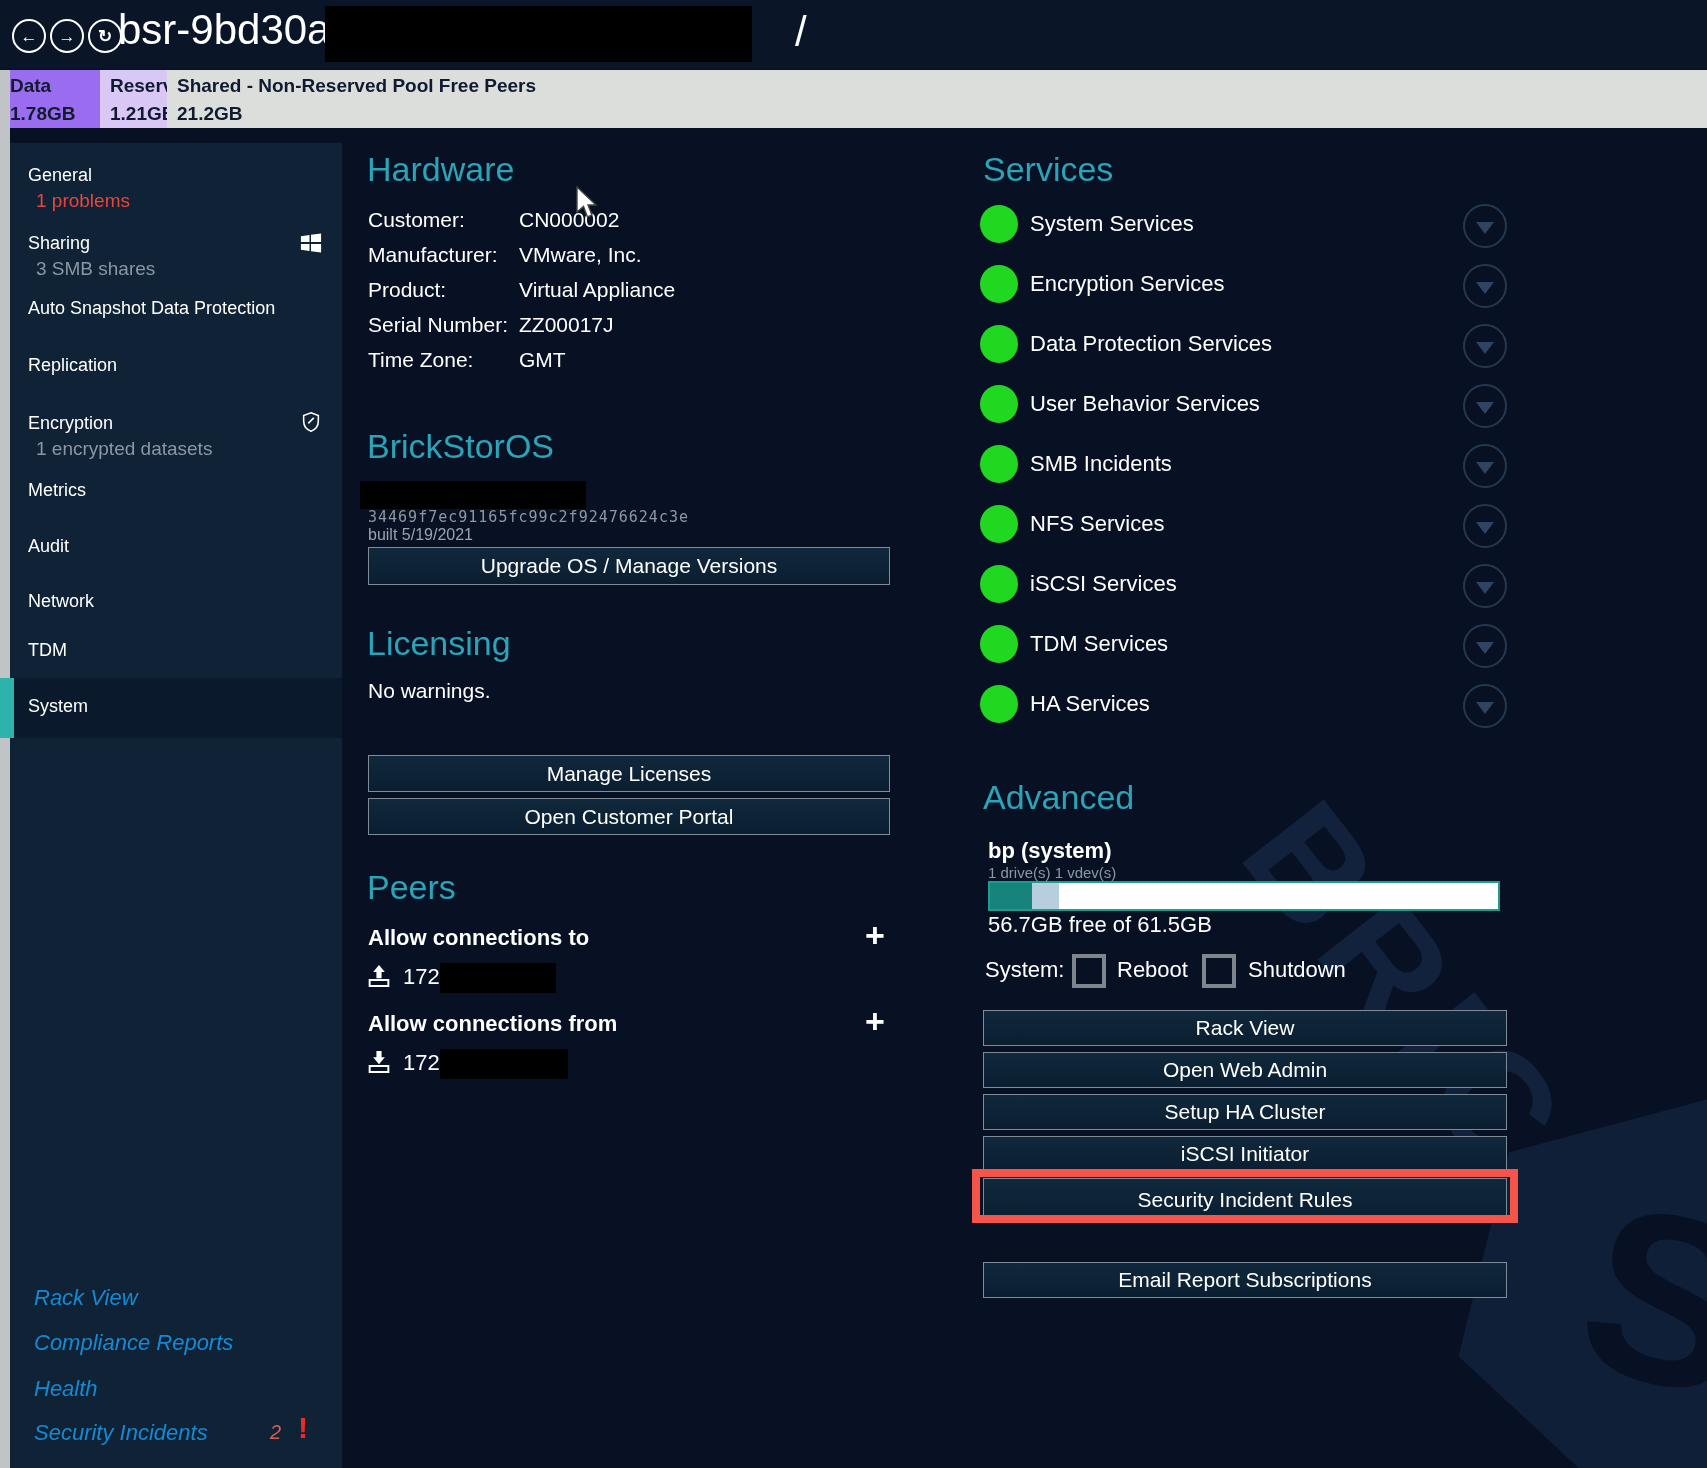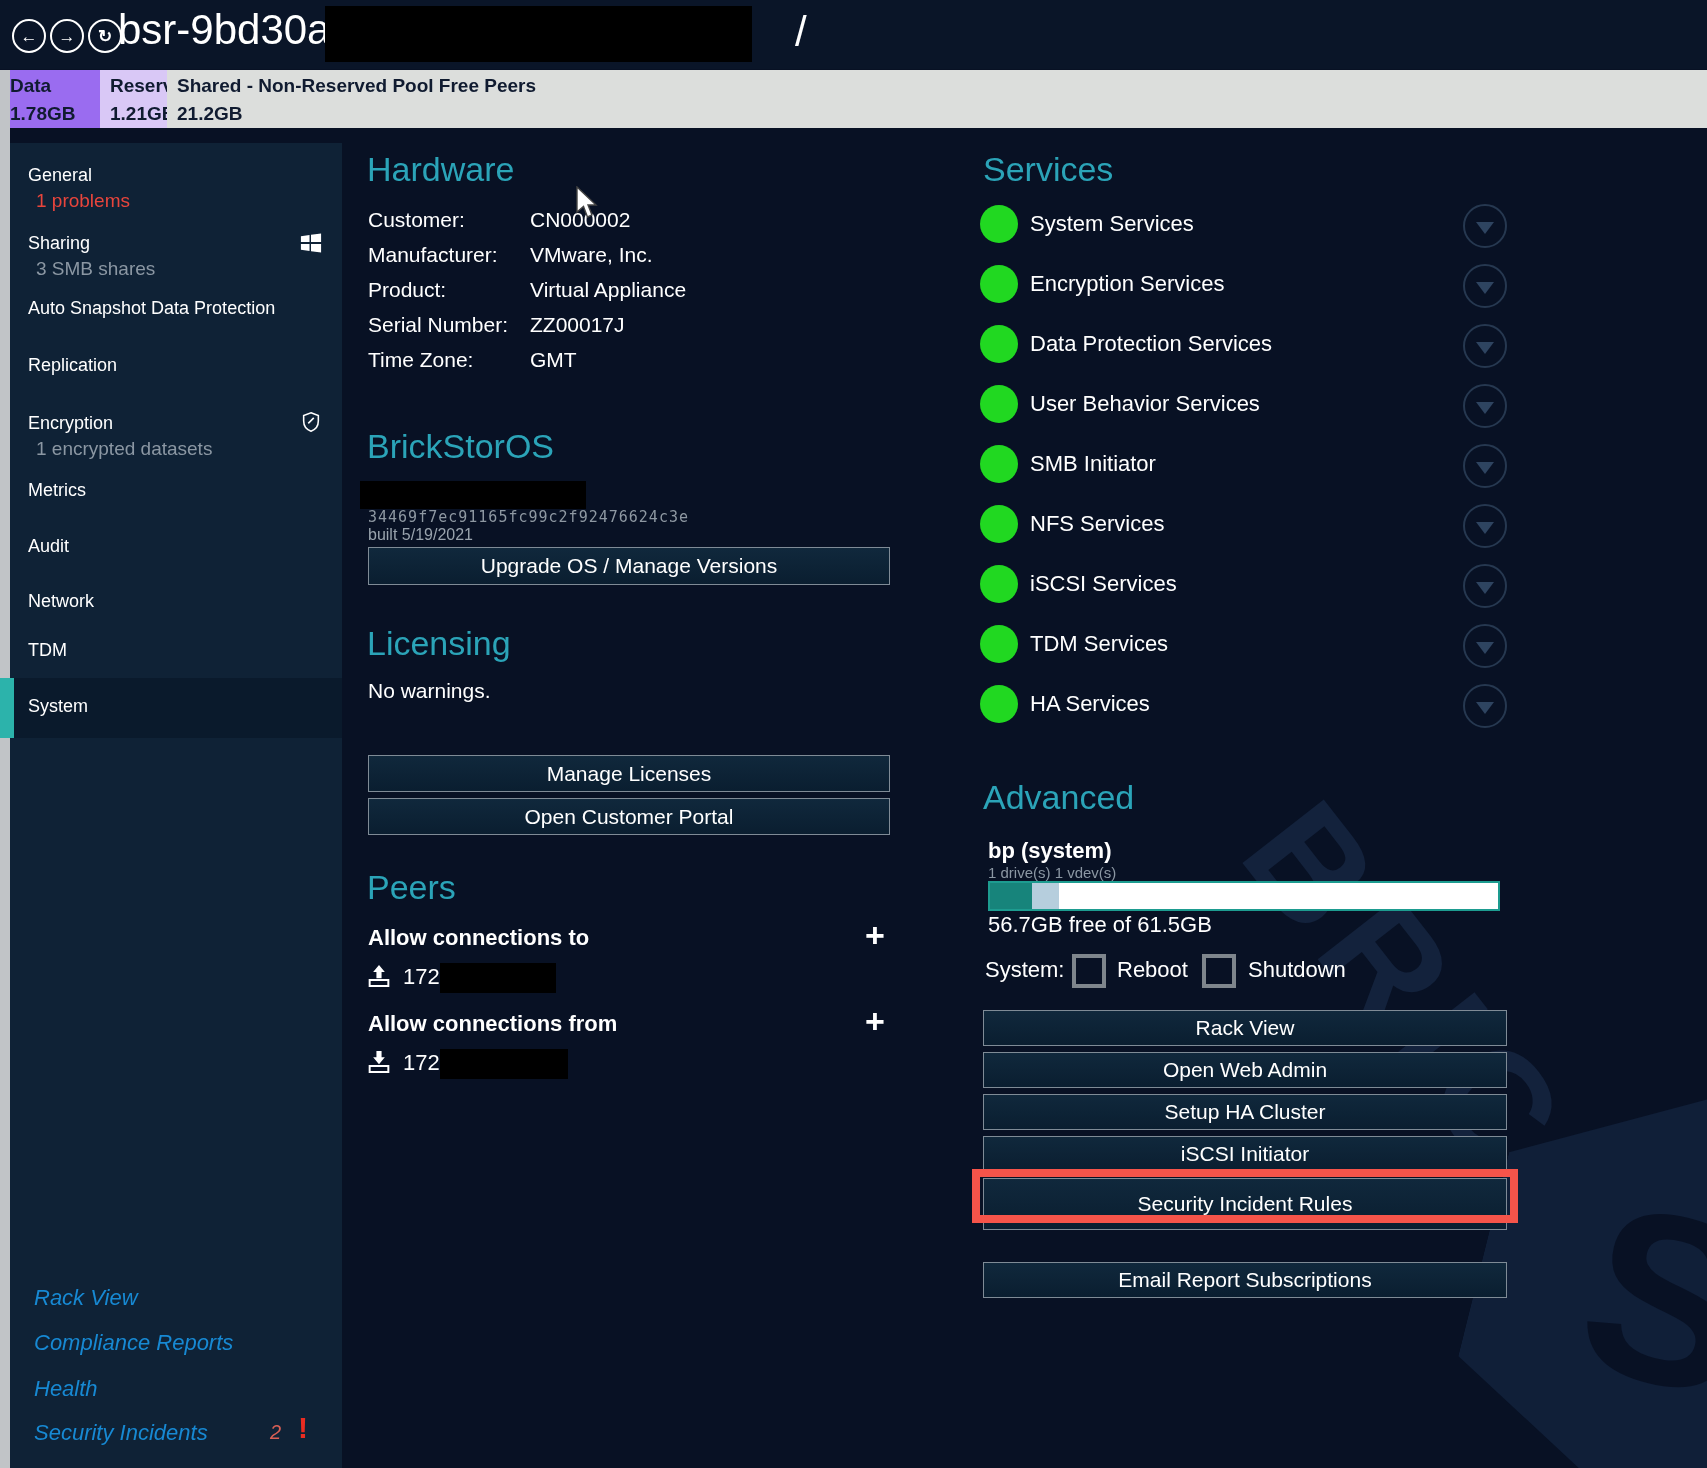--- a/index.html
+++ b/index.html
@@ -39,21 +39,21 @@
   .si-bang{position:absolute;left:298px;top:1411px;font-size:30px;font-weight:bold;color:#ea2c21;}
 
   
   .h1{position:absolute;font-size:34px;font-weight:300;color:#2ba4b8;}
   .btn{position:absolute;box-sizing:border-box;border:1px solid #7f8b96;color:#fff;
        background:linear-gradient(#10283c,#0a1e30);display:flex;align-items:center;justify-content:center;
        font-size:21px;cursor:default;}
 
   
   .hw-label{position:absolute;left:368px;font-size:21px;color:#fff;}
-  .hw-value{position:absolute;left:530px;font-size:21px;color:#fff;}
+  .hw-value{position:absolute;left:519px;font-size:21px;color:#fff;}
 
   
   .os-redact{position:absolute;left:360px;top:481px;width:226px;height:28px;background:#000;}
   .os-hash{position:absolute;left:368px;top:508px;font-size:15px;color:#8e98a2;font-family:"DejaVu Sans Mono",monospace;letter-spacing:1px;}
   .os-built{position:absolute;left:368px;top:526px;font-size:16px;color:#99a3ad;}
 
   
   .lic-status{position:absolute;left:368px;top:679px;font-size:21px;color:#fff;}
   .peer-head{position:absolute;left:368px;font-size:22px;font-weight:bold;color:#fff;}
   .peer-plus{position:absolute;left:858px;width:34px;height:34px;font-size:34px;font-weight:bold;color:#fff;
@@ -222,21 +222,21 @@
   <div class="svc-row" style="top:324px">
     <span class="svc-dot"></span>
     <span class="svc-label">Data Protection Services</span>
   </div>
   <div class="svc-row" style="top:384px">
     <span class="svc-dot"></span>
     <span class="svc-label">User Behavior Services</span>
   </div>
   <div class="svc-row" style="top:444px">
     <span class="svc-dot"></span>
-    <span class="svc-label">SMB Initiator</span>
+    <span class="svc-label">SMB Incidents</span>
   </div>
   <div class="svc-row" style="top:504px">
     <span class="svc-dot"></span>
     <span class="svc-label">NFS Services</span>
   </div>
   <div class="svc-row" style="top:564px">
     <span class="svc-dot"></span>
     <span class="svc-label">iSCSI Services</span>
   </div>
   <div class="svc-row" style="top:624px">
@@ -288,21 +288,21 @@
   <div class="sysrow-label" style="left:985px;top:957px">System:</div>
   <div class="checkbox" style="left:1072px;top:954px"></div>
   <div class="sysrow-label" style="left:1117px;top:957px">Reboot</div>
   <div class="checkbox" style="left:1202px;top:954px"></div>
   <div class="sysrow-label" style="left:1248px;top:957px">Shutdown</div>
 
   <div class="btn" style="left:983px;top:1010px;width:524px;height:36px">Rack View</div>
   <div class="btn" style="left:983px;top:1052px;width:524px;height:36px">Open Web Admin</div>
   <div class="btn" style="left:983px;top:1094px;width:524px;height:36px">Setup HA Cluster</div>
   <div class="btn" style="left:983px;top:1136px;width:524px;height:36px">iSCSI Initiator</div>
-  <div class="btn" style="left:983px;top:1178px;width:524px;height:52px">Security Incident Rules</div>
+  <div class="btn" style="left:983px;top:1178px;width:524px;height:44px">Security Incident Rules</div>
   <div class="hl-red"></div>
   <div class="btn" style="left:983px;top:1262px;width:524px;height:36px">Email Report Subscriptions</div>
 
   <svg class="cursor" width="26" height="34" viewBox="0 0 26 34">
     <polygon points="2,1 2,26 8.5,20.5 12.5,31 17,29 13,19 21,19" fill="#fff" stroke="#444" stroke-width="1.4"></polygon>
   </svg>
 
 </div>
 
 </body></html>

